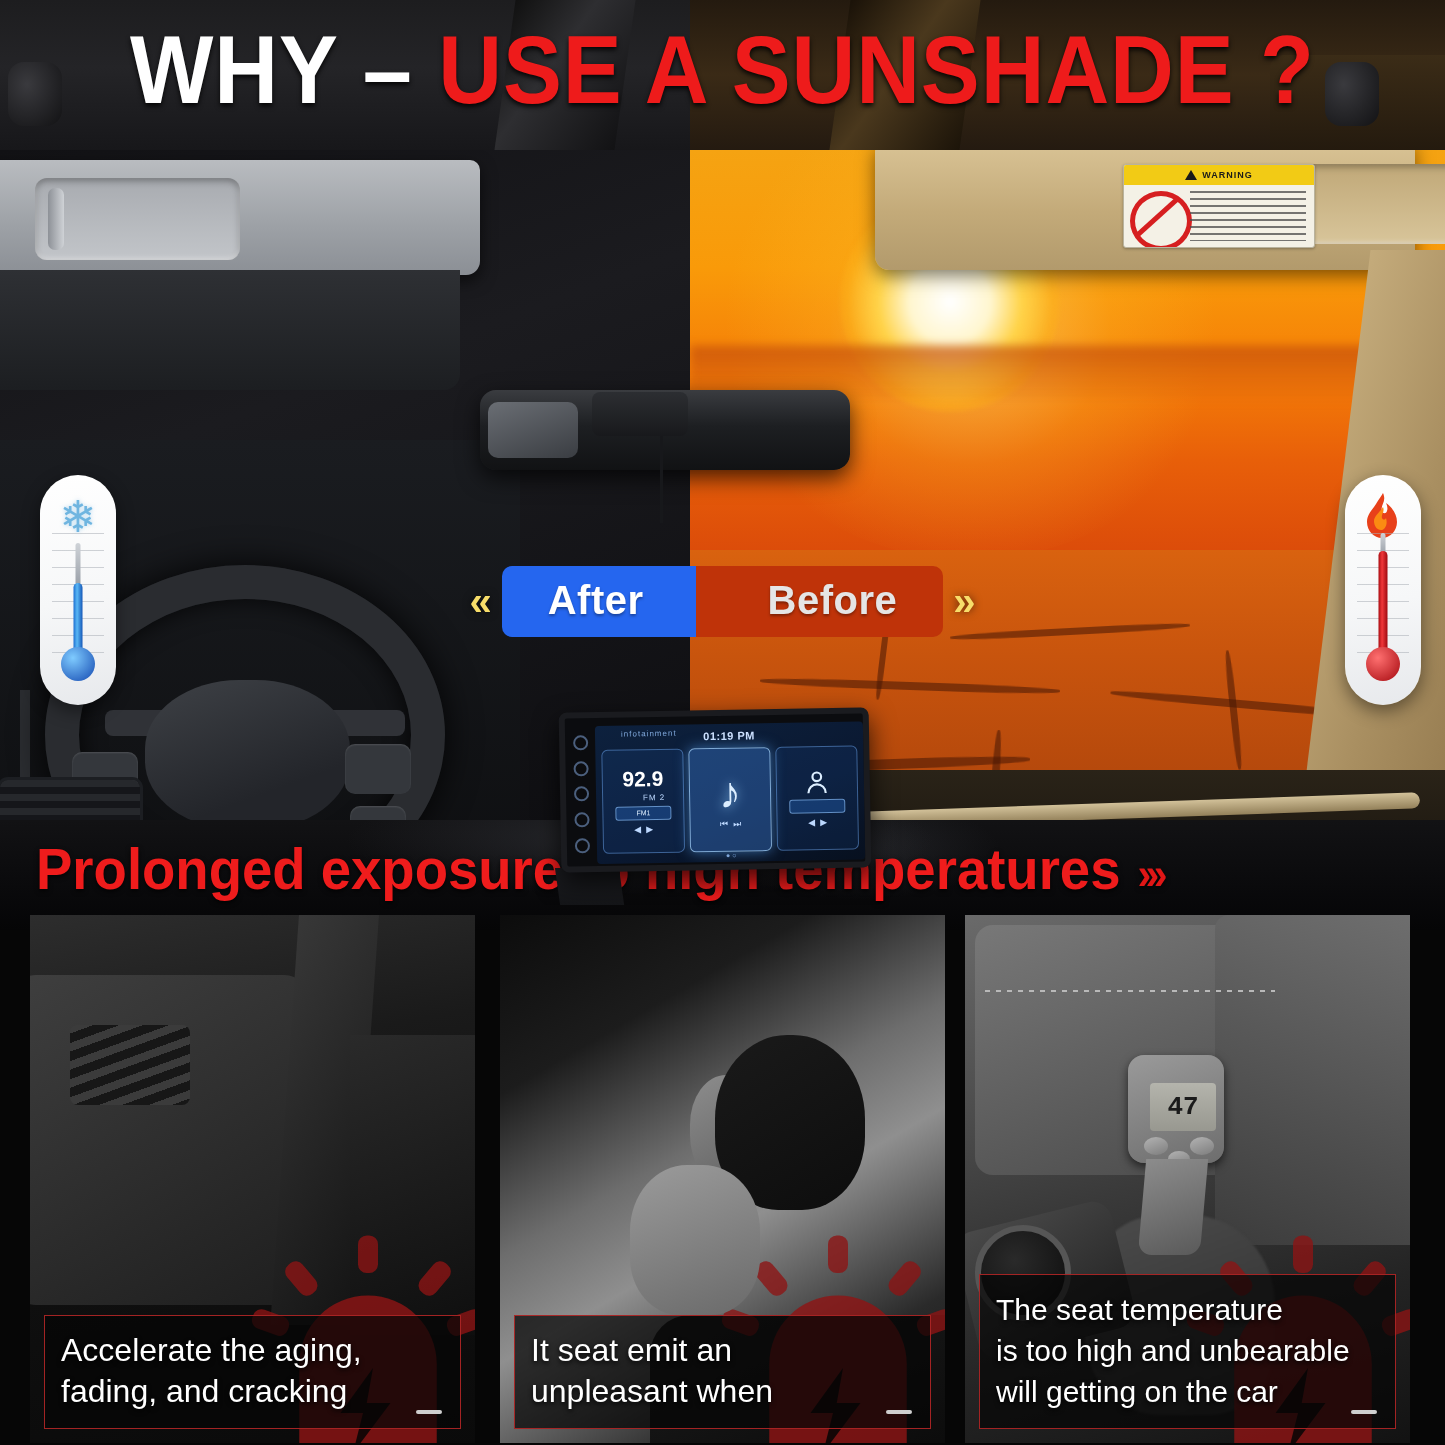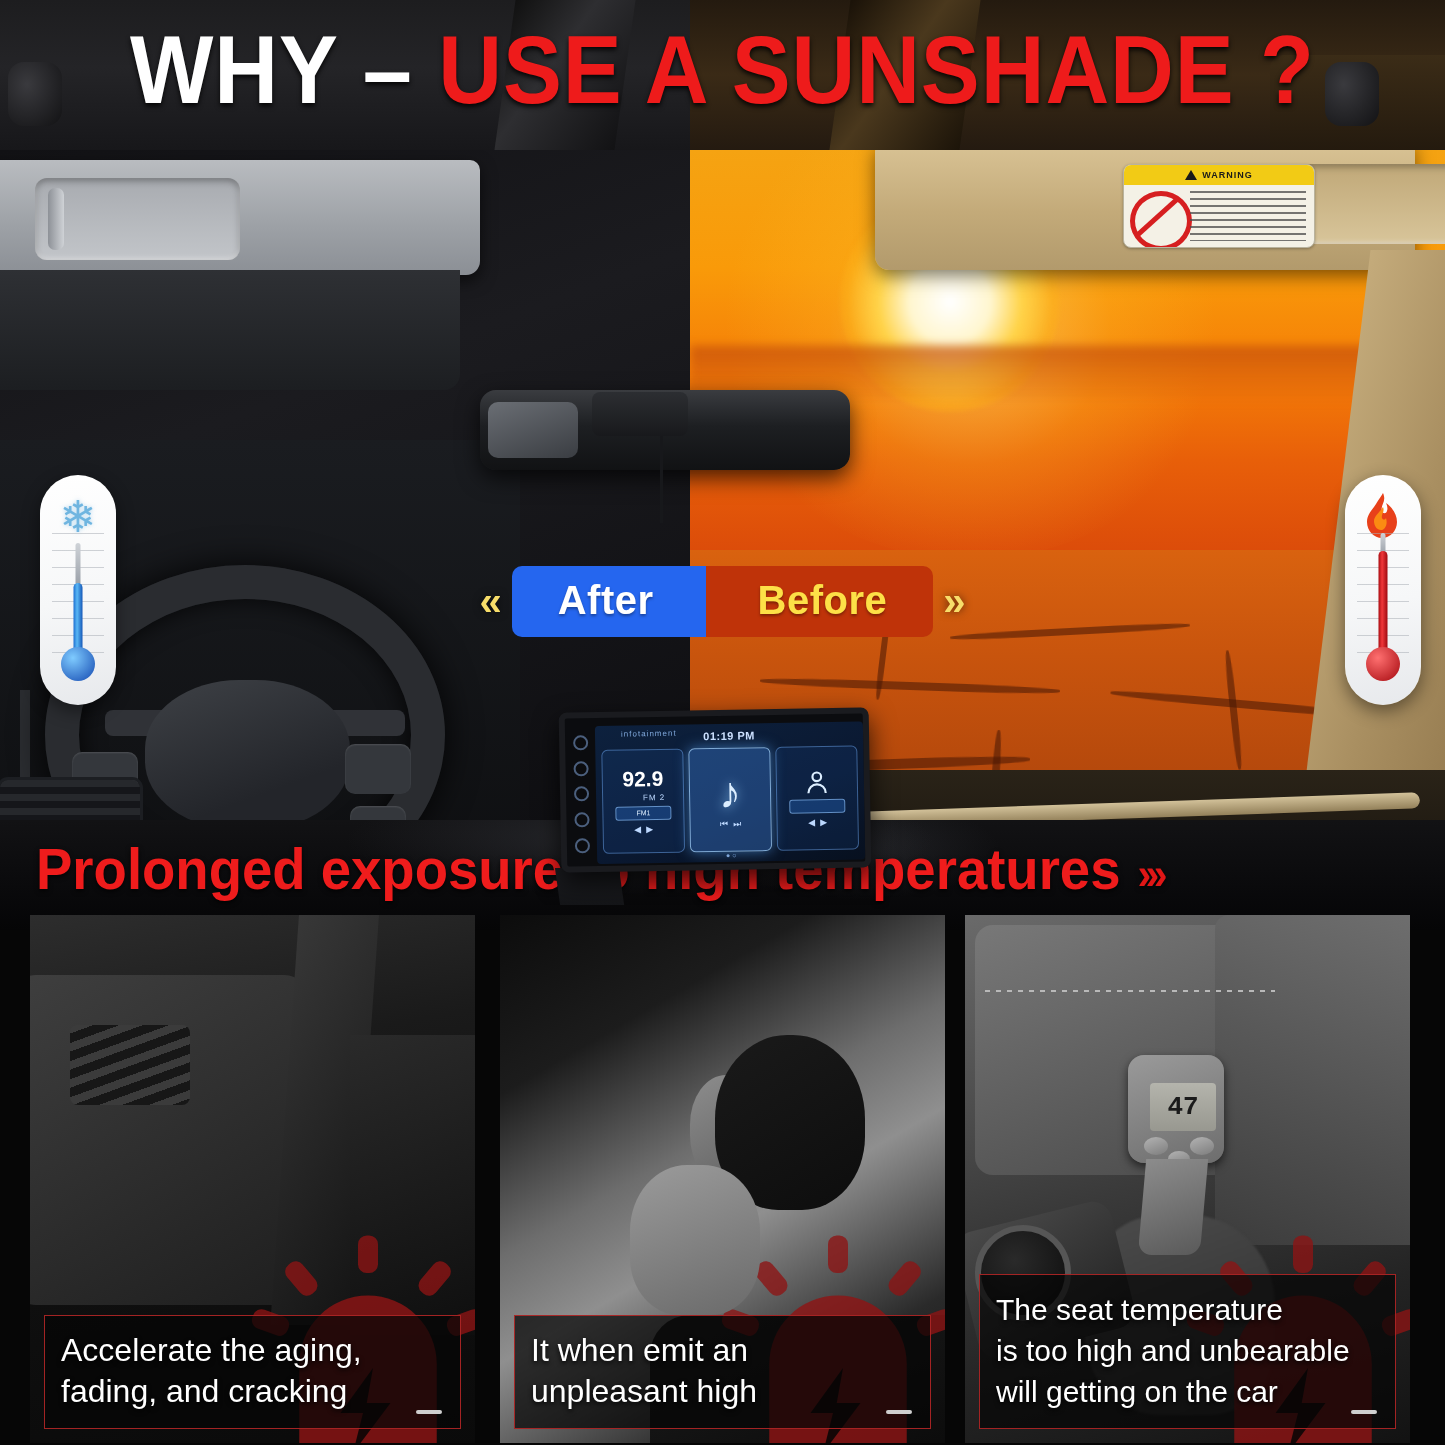--- a/index.html
+++ b/index.html
@@ -72,21 +72,21 @@
   .desert{position:absolute;left:0;top:400px;width:755px;height:355px;
     background:linear-gradient(180deg,#d9620f 0%,#c8540d 30%,#b4480c 65%,#8e3408 100%);}
   .crack{position:absolute;background:rgba(70,22,4,.55);border-radius:40%;filter:blur(.6px);}
   .visor-r{position:absolute;left:185px;top:-8px;width:540px;height:128px;border-radius:10px 0 0 14px;
     background:linear-gradient(180deg,#d9c395 0%,#c3aa79 55%,#b29a6c 100%);box-shadow:0 6px 18px rgba(0,0,0,.5);}
   .visor-r-slot{position:absolute;left:405px;top:22px;width:195px;height:80px;border-radius:12px;
     background:linear-gradient(180deg,#c0a878,#d8c59a);
     box-shadow:inset 0 3px 7px rgba(0,0,0,.3),inset 0 -2px 4px rgba(255,255,255,.42);}
   .visor-r-bar{position:absolute;left:418px;top:32px;width:15px;height:60px;border-radius:7px;
     background:linear-gradient(90deg,#a8906a,#e3d2aa);}
-  .warn-label{position:absolute;left:248px;top:22px;width:190px;height:82px;border-radius:8px;
+  .warn-label{position:absolute;left:248px;top:22px;width:190px;height:82px;border-radius:3px;
     background:#f4f1e6;border:1px solid #b9b39e;overflow:hidden;
     box-shadow:0 1px 3px rgba(0,0,0,.3);}
   .warn-head{position:absolute;left:0;top:0;width:190px;height:20px;background:#f2cb15;
     display:flex;align-items:center;justify-content:center;gap:5px;}
   .warn-head-txt{font-size:9px;font-weight:700;color:#1a1a1a;letter-spacing:1px;}
   .warn-tri{width:0;height:0;border-left:6px solid transparent;border-right:6px solid transparent;
     border-bottom:10px solid #1a1a1a;}
   .warn-sym{position:absolute;left:6px;top:26px;width:52px;height:50px;border-radius:50%;
     border:5px solid #d61f20;}
   .warn-sym:after{content:"";position:absolute;left:-4px;top:18px;width:54px;height:5px;
@@ -159,22 +159,22 @@
   .flame{position:absolute;left:50%;top:16px;transform:translateX(-50%);font-size:44px;line-height:44px;}
 
   
   .badge{position:absolute;left:0;top:415px;width:1445px;height:72px;z-index:14;
     display:flex;align-items:center;justify-content:center;}
   .badge-chev{font-size:40px;font-weight:800;color:#f7dd6a;line-height:40px;
     text-shadow:0 0 8px rgba(0,0,0,.6);padding:0 10px;}
   .badge-after{background:#2566ef;color:#fff;font-size:40px;font-weight:800;
     padding:12px 52px 14px 46px;border-radius:10px 0 0 10px;letter-spacing:.5px;
     text-shadow:0 2px 3px rgba(0,0,0,.35);}
-  .badge-before{background:#bf3309;color:#fde047;font-size:40px;font-weight:800;
-    padding:12px 46px 14px 52px;border-radius:0 10px 10px 0;letter-spacing:.5px;
+  .badge-before{background:#bf3309;color:#e5e5e5;font-size:40px;font-weight:800;
+    padding:12px 46px 14px 72px;border-radius:0 10px 10px 0;letter-spacing:.5px;
     text-shadow:0 2px 3px rgba(0,0,0,.35);}
 
   
   .strip{position:absolute;left:0;top:820px;width:1445px;height:110px;overflow:hidden;
     background:linear-gradient(180deg,#121214 0%,#0a0a0c 60%,#050506 100%);}
   .strip-dash{position:absolute;left:0;top:0;width:1445px;height:110px;
     background:radial-gradient(ellipse 420px 80px at 640px 20px,rgba(60,62,68,.55),transparent 70%),
                radial-gradient(ellipse 200px 70px at 860px 30px,rgba(55,57,63,.45),transparent 70%);}
   .headline{position:absolute;left:36px;top:840px;z-index:4;white-space:nowrap;
     font-family:"Liberation Sans Narrow","Liberation Sans",sans-serif;
@@ -437,22 +437,22 @@
           <rect x="92" y="2" width="16" height="30" rx="7"></rect>
           <rect x="92" y="2" width="16" height="30" rx="7" transform="rotate(40 100 100)"></rect>
           <rect x="92" y="2" width="16" height="30" rx="7" transform="rotate(-40 100 100)"></rect>
           <rect x="92" y="2" width="16" height="30" rx="7" transform="rotate(70 100 100)"></rect>
           <rect x="92" y="2" width="16" height="30" rx="7" transform="rotate(-70 100 100)"></rect>
         </g>
         <path d="M45 175V105a55 55 0 0 1 110 0v70z" fill="#8e1414" opacity="0.88"></path>
         <path d="M104 108l-26 36h18l-8 32 30-40h-19z" fill="#160606"></path>
       </svg>
       <div class="caption">
-        <span>It when emit an</span>
-        <span>unpleasant high</span>
+        <span>It seat emit an</span>
+        <span>unpleasant when</span>
         <div class="cap-underscore"></div>
       </div>
     </div>
 
     <div class="panel" id="panel-3">
       <div class="ph ph-3">
         <div class="seat3"></div>
         <div class="seat3b"></div>
         <div class="stitch3"></div>
         <div class="hand-shape"></div>

